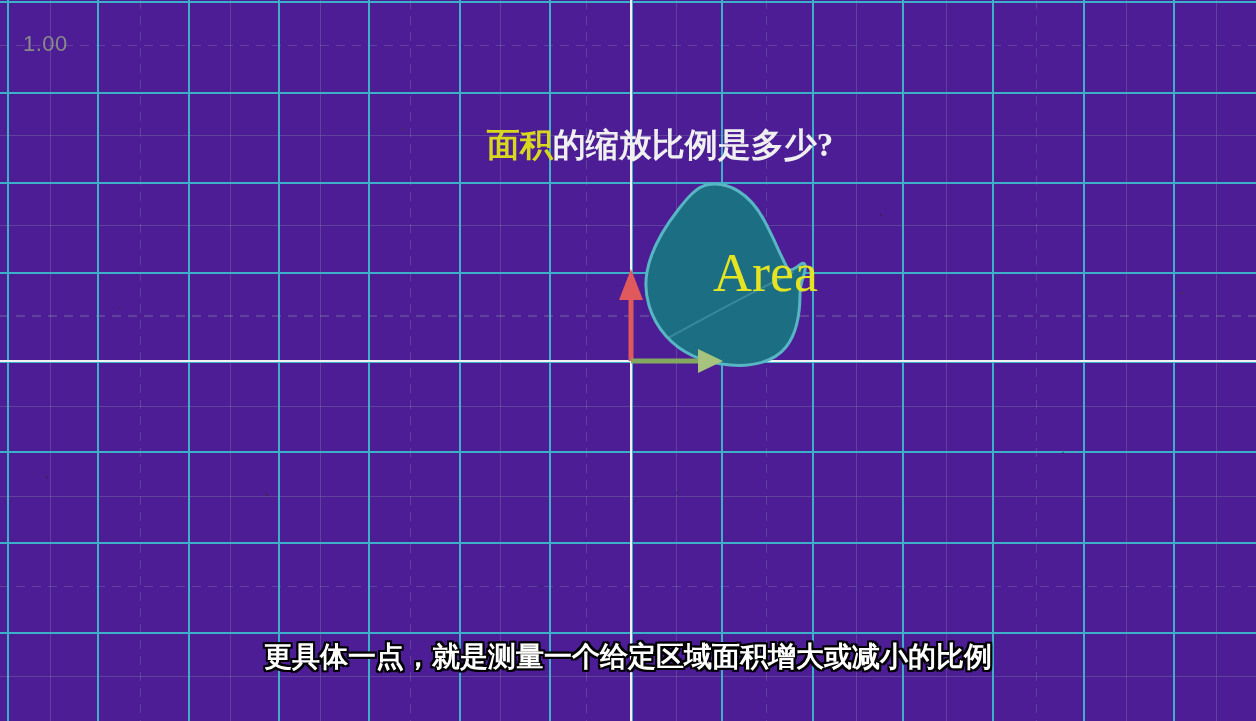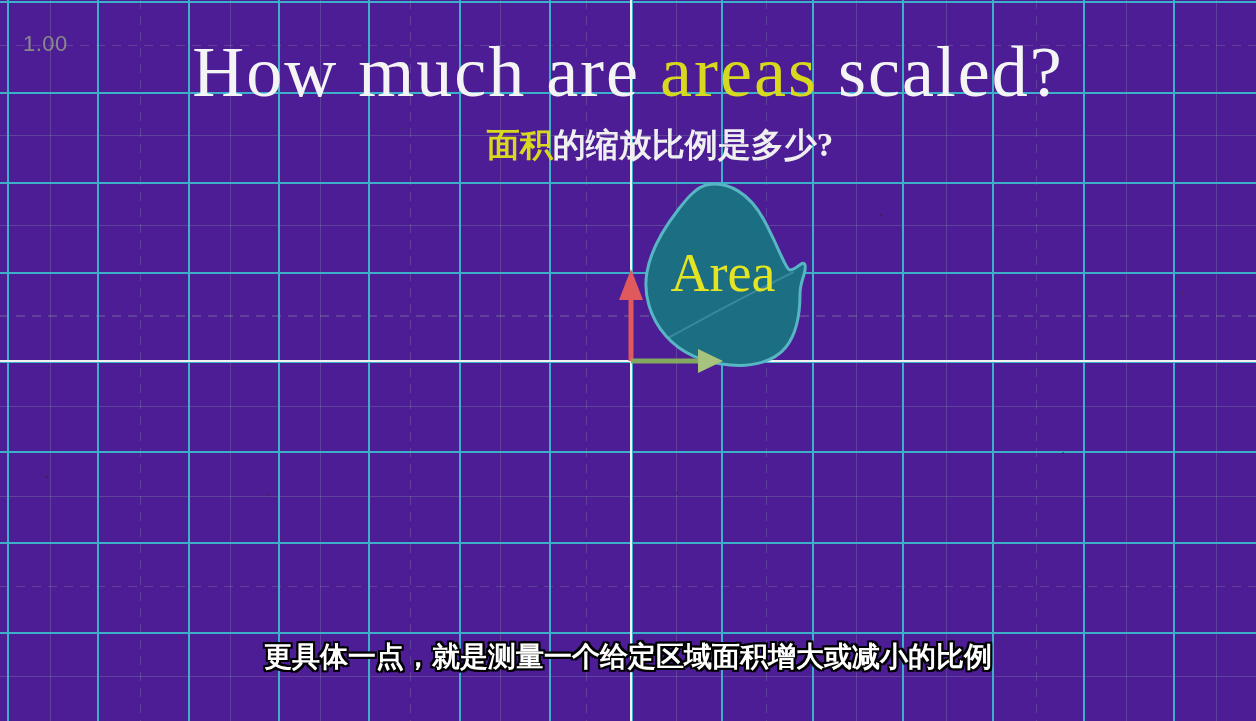--- a/index.html
+++ b/index.html
@@ -113,21 +113,21 @@
     left: 628px;
     top: 176px;
     width: 190px;
     height: 200px;
   }
   .area-label {
     position: absolute;
     left: 628px;
     top: 246px;
     width: 190px;
-    text-align: center;
+    text-align: right;
     font-family: "Liberation Serif", "DejaVu Serif", serif;
     font-size: 54px;
     line-height: 1.0;
     color: #e4e422;
     pointer-events: none;
   }
 
   
   .arrows {
     position: absolute;
@@ -200,21 +200,20 @@
   <div class="speckle" style="left:540px;  top:585px; background:#1f2d3d;"></div>
   <div class="speckle" style="left:880px;  top:214px; background:#2e2438;"></div>
   <div class="speckle" style="left:1062px; top:452px; background:#243244;"></div>
   <div class="speckle" style="left:1182px; top:292px; background:#4a4020;"></div>
   <div class="speckle" style="left:46px;   top:476px; background:#33242a;"></div>
   <div class="speckle" style="left:676px;  top:492px; background:#202c3c;"></div>
   <div class="speckle" style="left:960px;  top:650px; background:#283040;"></div>
 
   <div class="scale-readout">1.00</div>
 
-  <div class="title"><span>How much are </span><span class="hl">areas</span><span> scaled?</span></div>
 
   <div class="subtitle-cn"><span class="hl">面积</span><span>的缩放比例是多少?</span></div>
 
   <div class="blob-wrap">
     <svg width="190" height="200" viewBox="0 0 190 200">
       <path d="M 78 9
                C 100 4, 122 18, 136 44
                C 150 70, 158 94, 162 94
                C 166 94, 170 90, 173 88
                C 176 86, 178 88, 177 94

